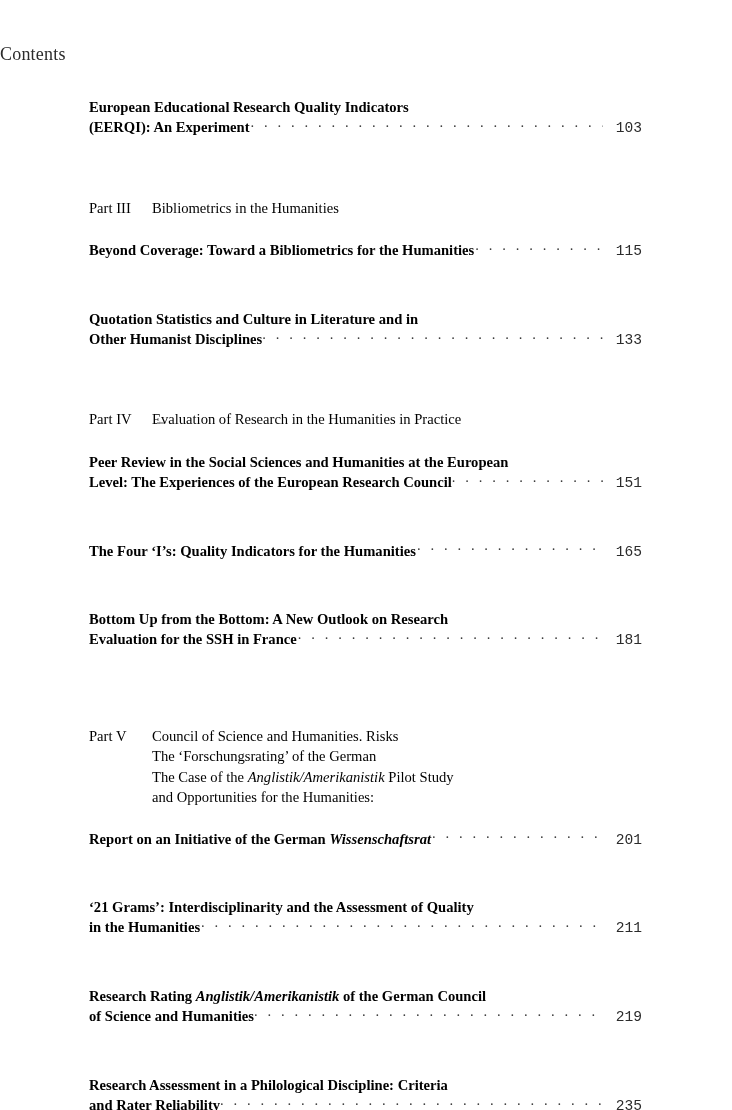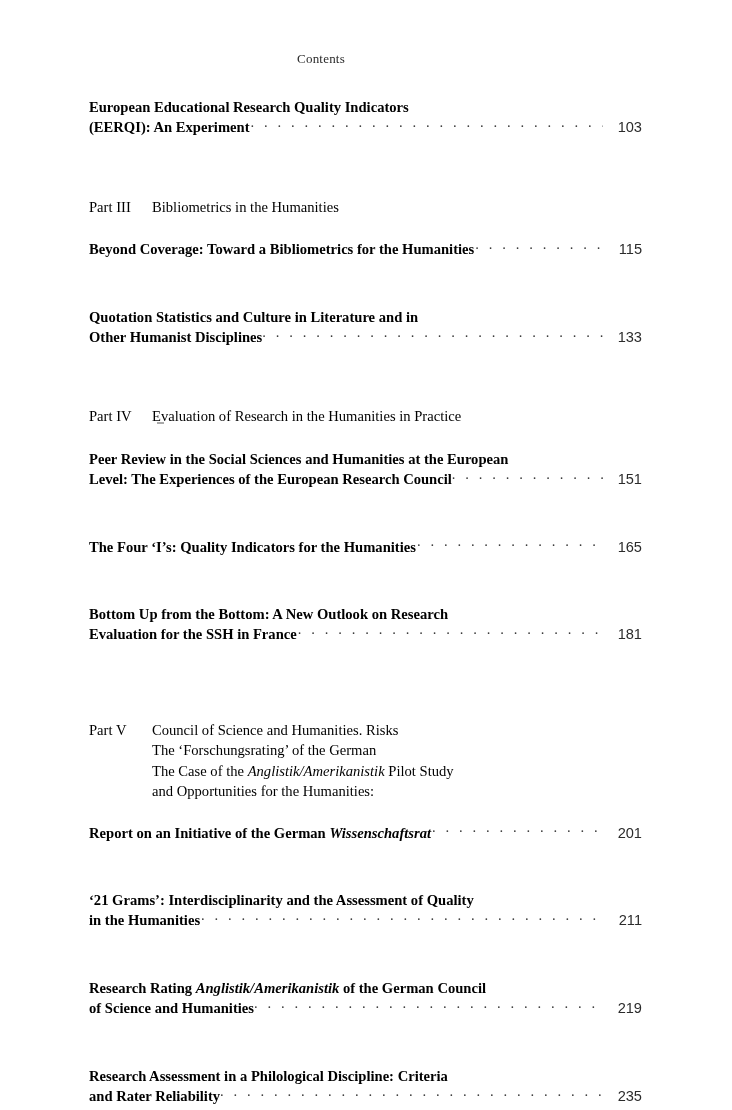--- a/index.html
+++ b/index.html
@@ -19,24 +19,24 @@
   .page {
     position: relative;
     width: 732px;
     height: 1110px;
   }
 
   
   .running-head {
     position: absolute;
     left: 0;
-    top: 51px;
+    top: 44px;
     width: 642px;
-    text-align: center;
-    font-size: 13px;
+    text-align: left;
+    font-size: 18px;
     font-weight: normal;
     color: #2b2b2b;
     letter-spacing: 0.2px;
   }
 
   .toc {
     position: absolute;
     left: 89px;
     top: 97px;
     width: 553px;
@@ -82,21 +82,21 @@
     white-space: nowrap;
   }
   .leader.nogap { margin-left: 0; }
 
   .pageno {
     flex: 0 0 38px;
     text-align: right;
     font-weight: normal;
     font-size: 14.6px;
     color: #2b2b2b;
-    font-family: Liberation Sans, sans-serif;
+    font-family: Liberation Mono, monospace;
   }
 
   
   .line.plain .txt { flex: 0 1 auto; white-space: normal; }
 
   .ital {
     font-style: italic;
   }
 
   

